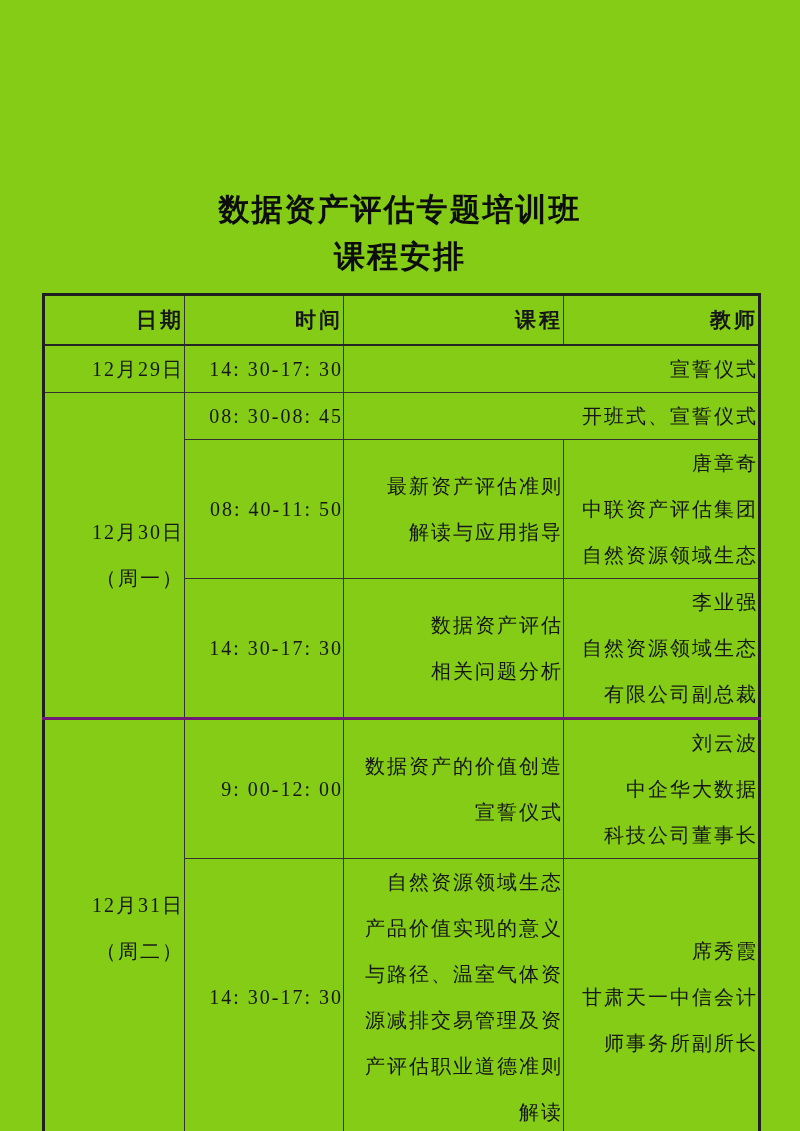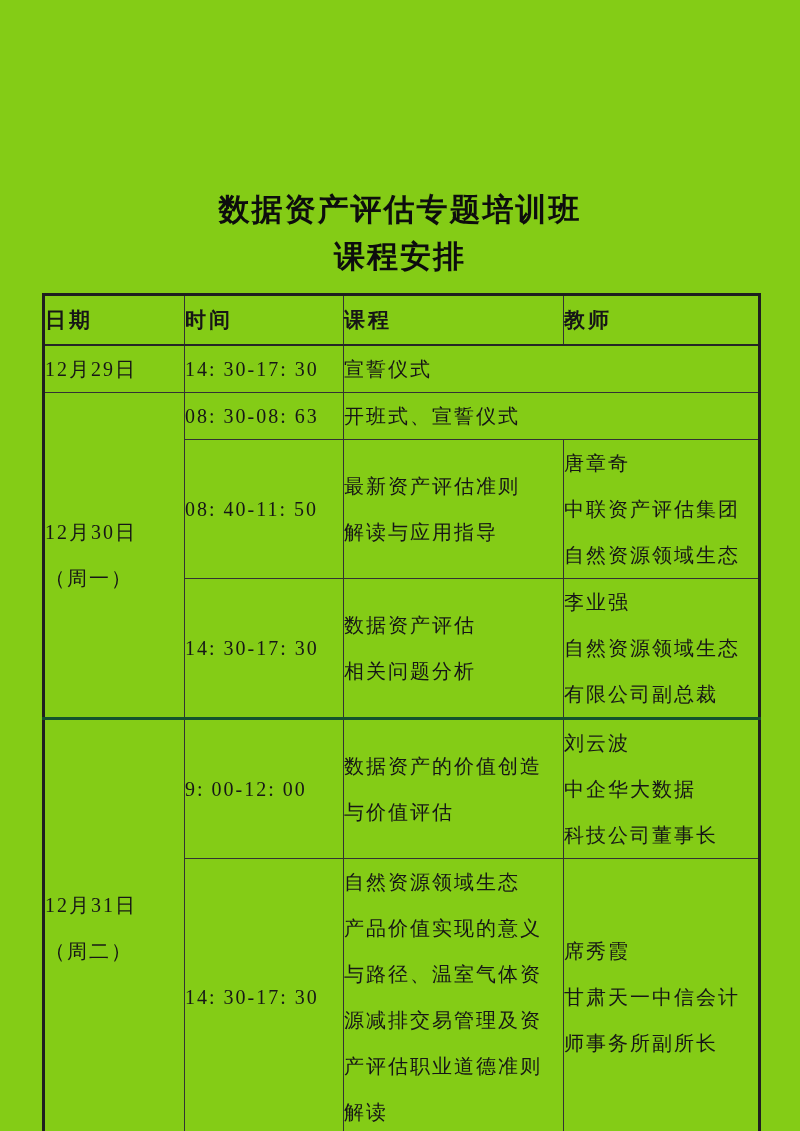--- a/index.html
+++ b/index.html
@@ -33,21 +33,21 @@
     left: 42px;
     top: 293px;
     width: 716px;
     border-collapse: collapse;
     table-layout: fixed;
     border: 3px solid #1f1f1f;
   }
   table.schedule th,
   table.schedule td {
     border: 1px solid #333333;
-    text-align: left;
+    text-align: right;
     vertical-align: middle;
     padding: 0;
     font-size: 20px;
     letter-spacing: 2px;
     line-height: 2.3;
     white-space: pre-line;
     color: #161616;
     font-family: Liberation Serif, serif;
   }
   table.schedule thead th {
@@ -57,21 +57,21 @@
     letter-spacing: 3px;
   }
   tr.row-header  { height: 37px; }
   tr.row-r1      { height: 38px; }
   tr.row-r2      { height: 42px; }
   tr.row-r3      { height: 127px; }
   tr.row-r4      { height: 120px; }
   tr.row-r5      { height: 120px; }
   tr.row-r6      { height: 193px; }
   
-  tr.row-r5 td { border-top: 3px solid #14532d; }
+  tr.row-r5 td { border-top: 3px solid #701a75; }
   td.course-long { line-height: 1.62; letter-spacing: 1px; }
   td.time-cell { letter-spacing: 1px; }
 </style>
 </head>
 <body>
 
 <div class="page">
 
   <div class="doc-title">
     <div>数据资产评估专题培训班</div>
@@ -95,21 +95,21 @@
     </thead>
     <tbody>
       <tr class="row-r1">
         <td>12月29日</td>
         <td class="time-cell">14: 30-17: 30</td>
         <td colspan="2">宣誓仪式</td>
       </tr>
       <tr class="row-r2">
         <td rowspan="3">12月30日
 （周一）</td>
-        <td class="time-cell">08: 30-08: 63</td>
+        <td class="time-cell">08: 30-08: 45</td>
         <td colspan="2">开班式、宣誓仪式</td>
       </tr>
       <tr class="row-r3">
         <td class="time-cell">08: 40-11: 50</td>
         <td>最新资产评估准则
 解读与应用指导</td>
         <td>唐章奇
 中联资产评估集团
 自然资源领域生态</td>
       </tr>
@@ -119,21 +119,21 @@
 相关问题分析</td>
         <td>李业强
 自然资源领域生态
 有限公司副总裁</td>
       </tr>
       <tr class="row-r5">
         <td rowspan="2">12月31日
 （周二）</td>
         <td class="time-cell">9: 00-12: 00</td>
         <td>数据资产的价值创造
-与价值评估</td>
+宣誓仪式</td>
         <td>刘云波
 中企华大数据
 科技公司董事长</td>
       </tr>
       <tr class="row-r6">
         <td class="time-cell">14: 30-17: 30</td>
         <td class="course-long">自然资源领域生态
 产品价值实现的意义
 与路径、温室气体资
 源减排交易管理及资

